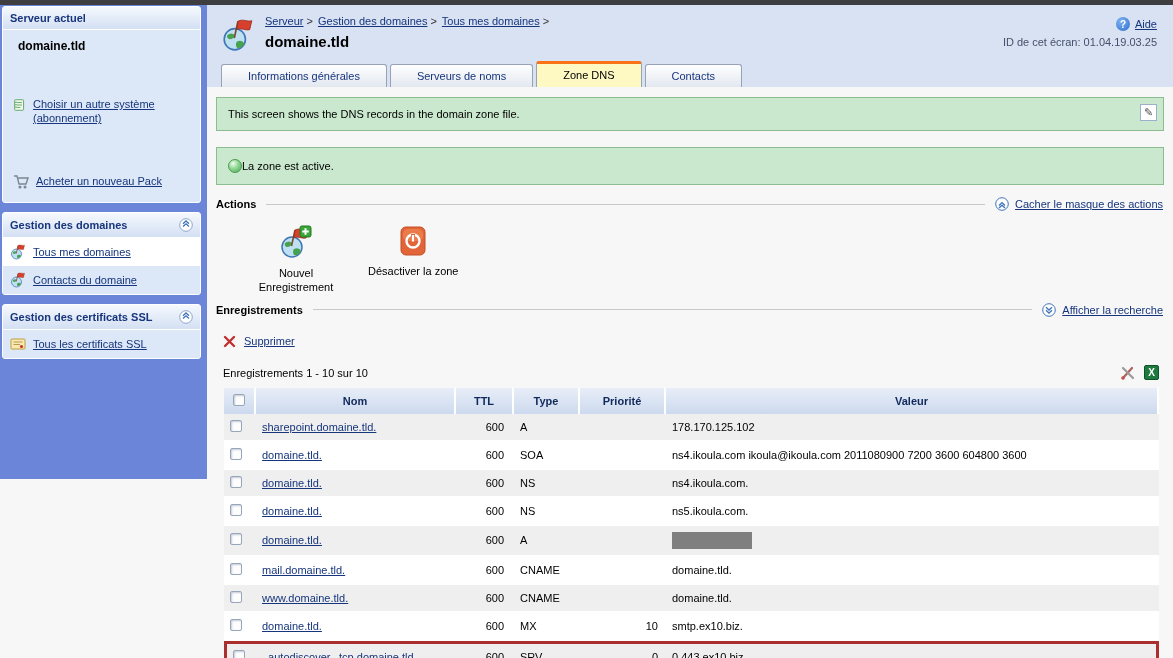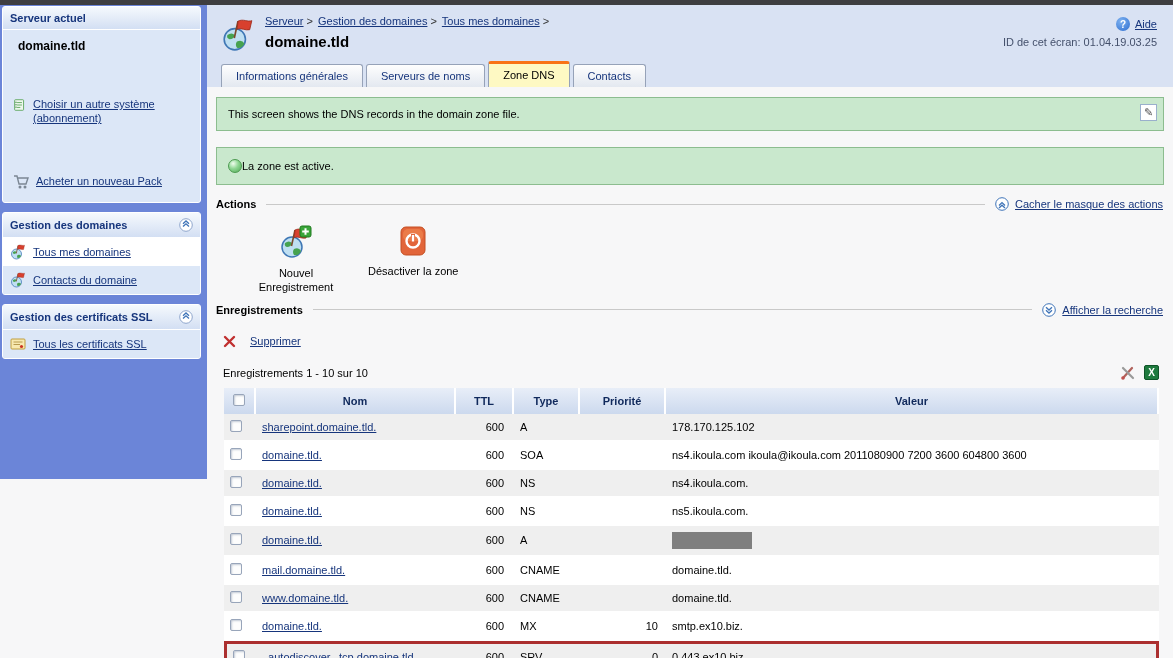--- a/index.html
+++ b/index.html
@@ -24,39 +24,39 @@
   
   .content { flex:1; min-width:0; display:flex; flex-direction:column; background:#f7f7f8;border-radius:24px; }
   .chead { background:#d9e2f3; padding:10px 12px 0 12px; position:relative; }
   .big-icon { position:absolute; left:14px; top:13px; }
   .breadcrumb { margin-left:46px; }
   .crumb-sep { margin:0 5px 0 3px; color:#333; }
   .page-title { margin:6px 0 11px 46px; font-size:15px; font-weight:bold; }
   .help { position:absolute; right:16px; top:12px; display:flex; gap:5px; align-items:center; }
   .screen-id { position:absolute; right:16px; top:31px; color:#44506b; }
   .tabs { display:flex; gap:3px; margin-left:2px; align-items:flex-end; }
-  .tab { padding:5px 14px; background:linear-gradient(#fefefe,#e3e8f0); border:1px solid #96a2b8; border-bottom:none; border-radius:3px 3px 0 0; color:#16357c; cursor:pointer; white-space:nowrap; }
+  .tab { padding:5px 26px; background:linear-gradient(#fefefe,#e3e8f0); border:1px solid #96a2b8; border-bottom:none; border-radius:3px 3px 0 0; color:#16357c; cursor:pointer; white-space:nowrap; }
   .tab.active { background:#fef9c3; border-top:3px solid #f97316; color:#000; padding-bottom:6px; }
 
   
   .main { padding:10px 9px; flex:1; }
   .banner { position:relative; border:1px solid #8cbd8f; background:#c9e8cd; padding:10px 34px 10px 11px; margin-bottom:16px; }
   .banner .pencil { position:absolute; right:6px; top:6px; }
   .banner2 { display:flex; align-items:center; gap:0; padding:11px 11px; margin-bottom:12px; }
 
   .sec-header { display:flex; align-items:center; margin:8px 1px 2px 0; }
   .sec-title { font-weight:bold; white-space:nowrap; }
   .sec-line { flex:1; height:1px; background:#c9c9c9; margin:0 10px; }
   .sec-right { display:flex; gap:6px; align-items:center; white-space:nowrap; }
 
   .actions-row { display:flex; gap:22px; margin:14px 0 6px 30px; }
   .action-item { display:flex; flex-direction:column; align-items:center; min-width:84px; max-width:110px; cursor:pointer; text-align:center; }
   .action-item .alabel { margin-top:7px; line-height:1.3; max-width:100px; }
 
-  .del-row { display:flex; align-items:center; gap:14px; margin:18px 0 0 7px; }
+  .del-row { display:flex; align-items:center; gap:8px; margin:18px 0 0 7px; }
   .status-row { display:flex; justify-content:space-between; align-items:center; margin:17px 5px 7px 7px; }
   .status-icons { display:flex; gap:8px; align-items:center; }
 
   table.records { border-collapse:separate; border-spacing:0; width:calc(100% - 13px); margin:1px 4px 0 8px; table-layout:fixed; }
   th { background:linear-gradient(#e8eef8,#ccd9ee); font-weight:bold; color:#10295c; padding:6px 4px; border-right:2px solid #fff; text-align:center; }
   td { padding:6px 6px; border-bottom:2px solid #fff; vertical-align:middle; }
   tbody tr:nth-child(odd) td { background:#efefef; }
   tbody tr:nth-child(even) td { background:#fff; }
   td.ttl { text-align:right; padding-right:10px; }
   td.prio { text-align:right; padding-right:8px; }

